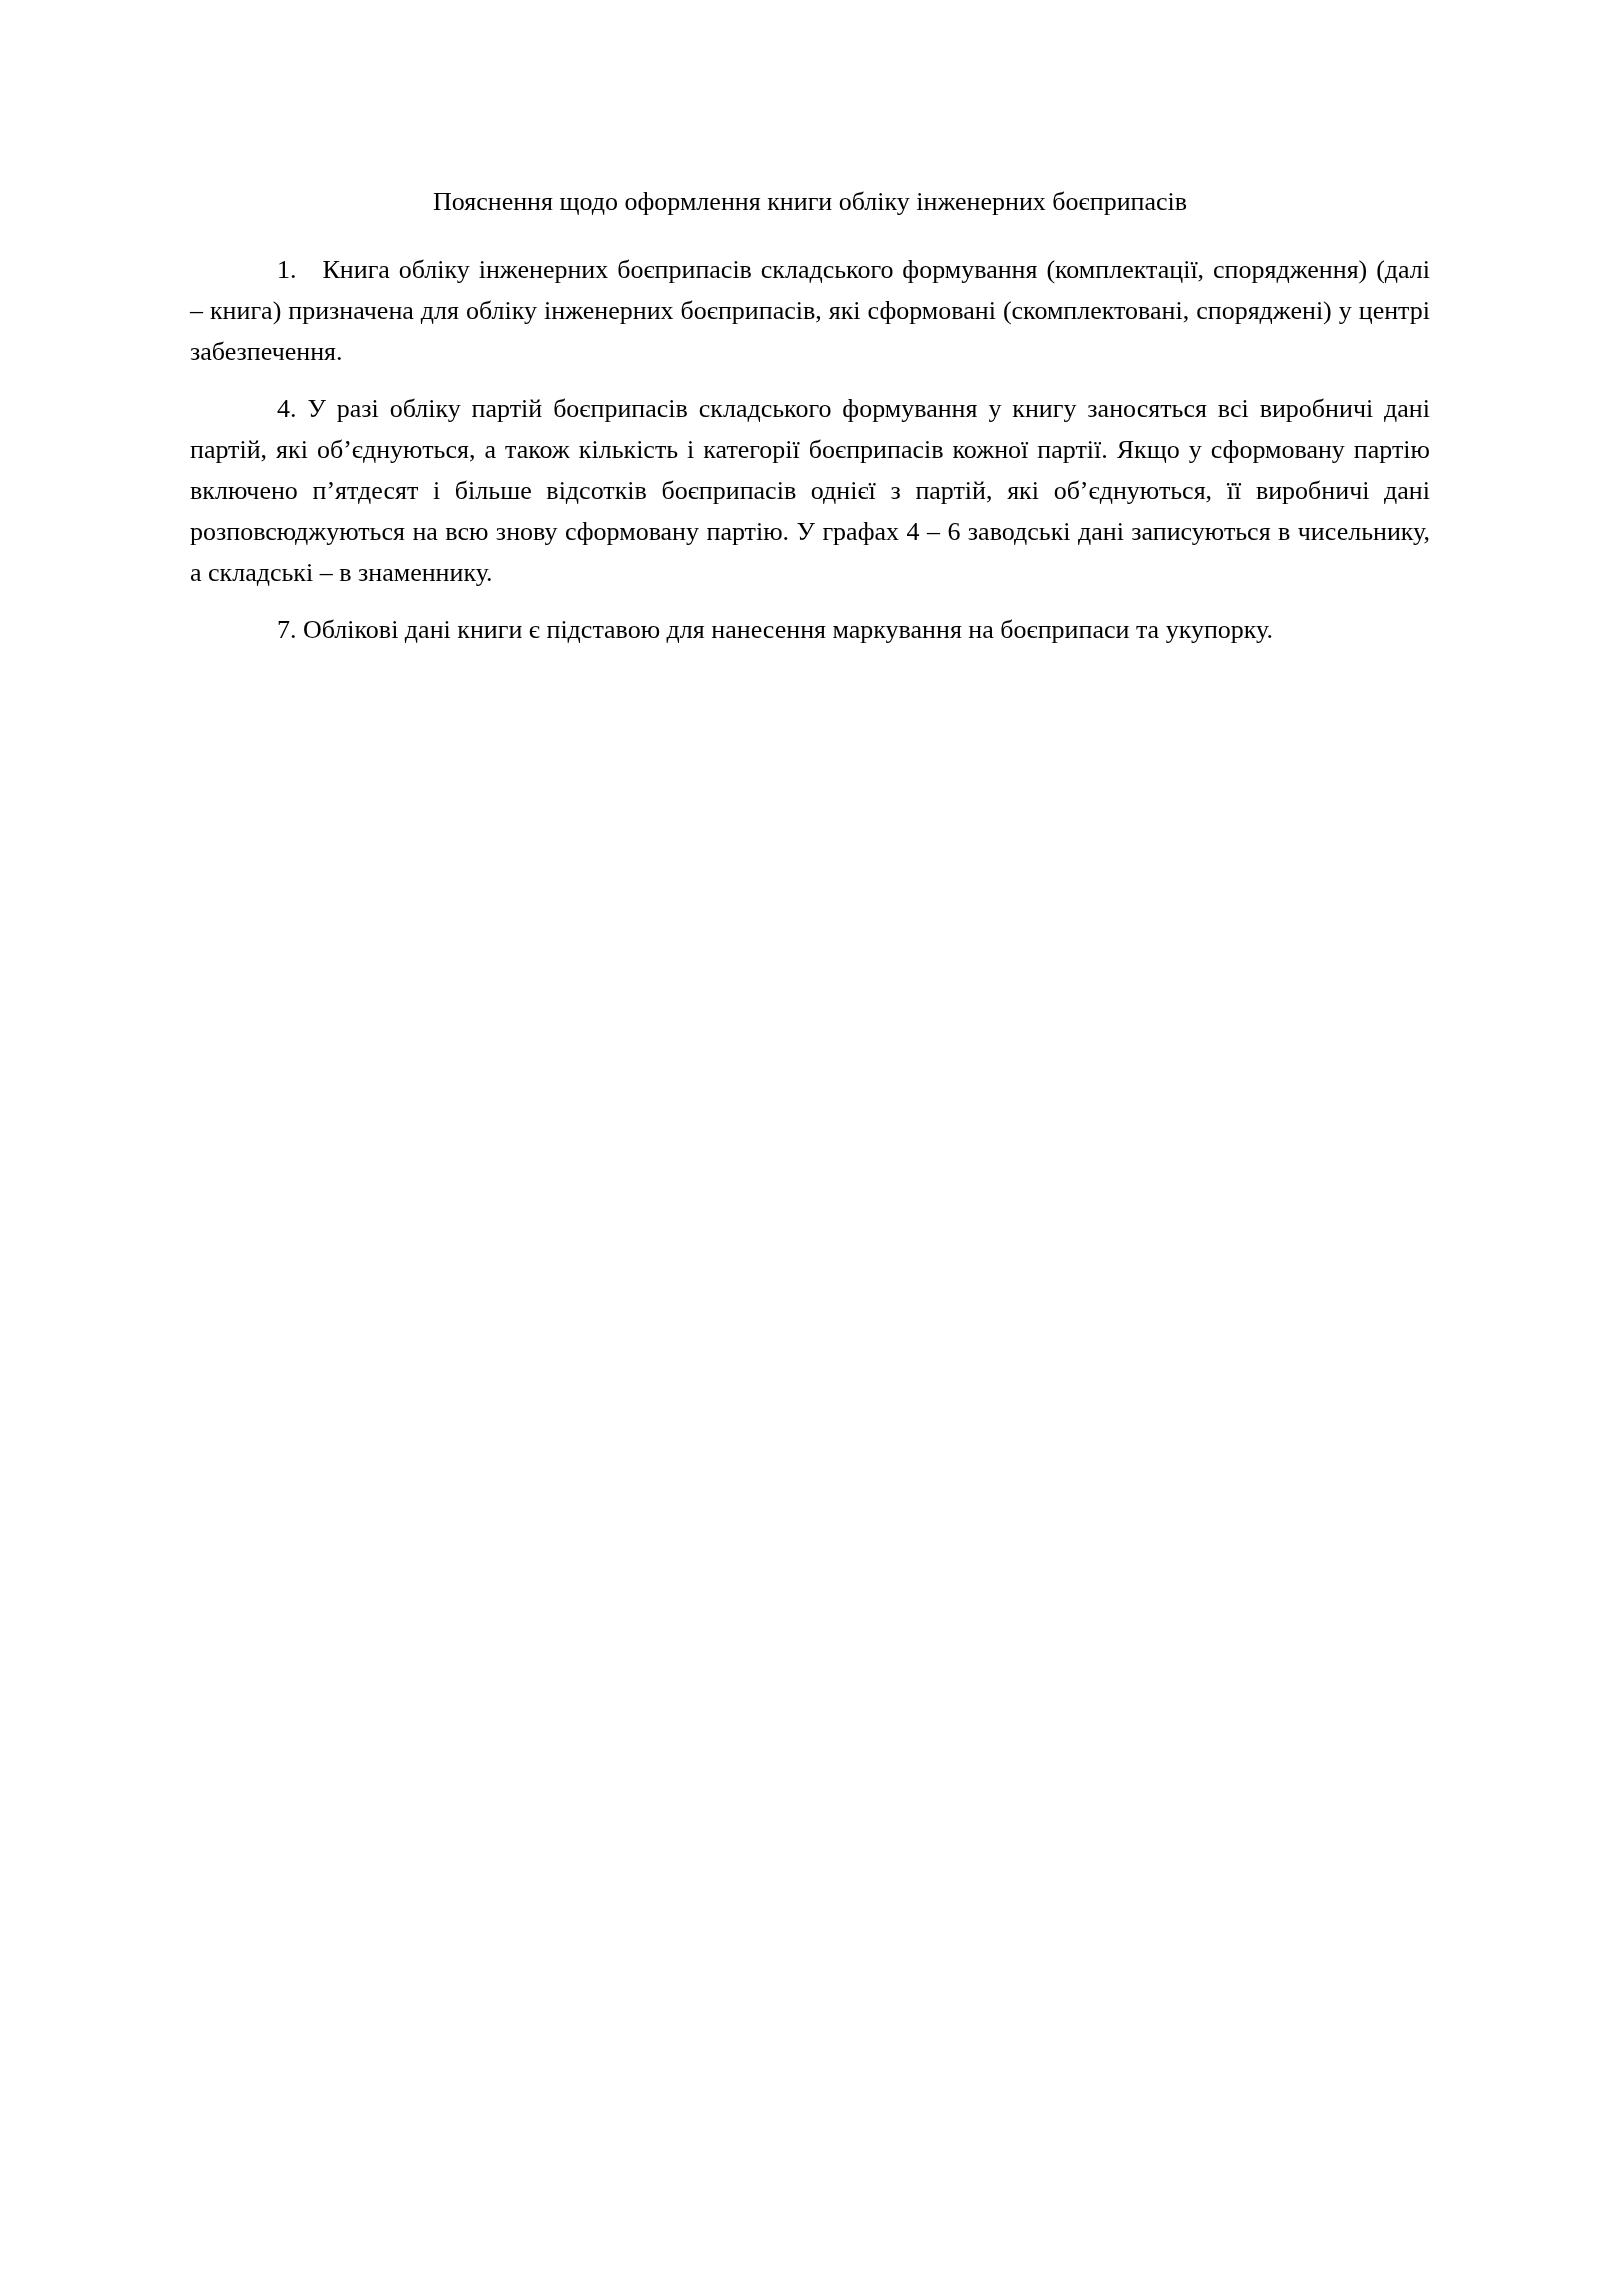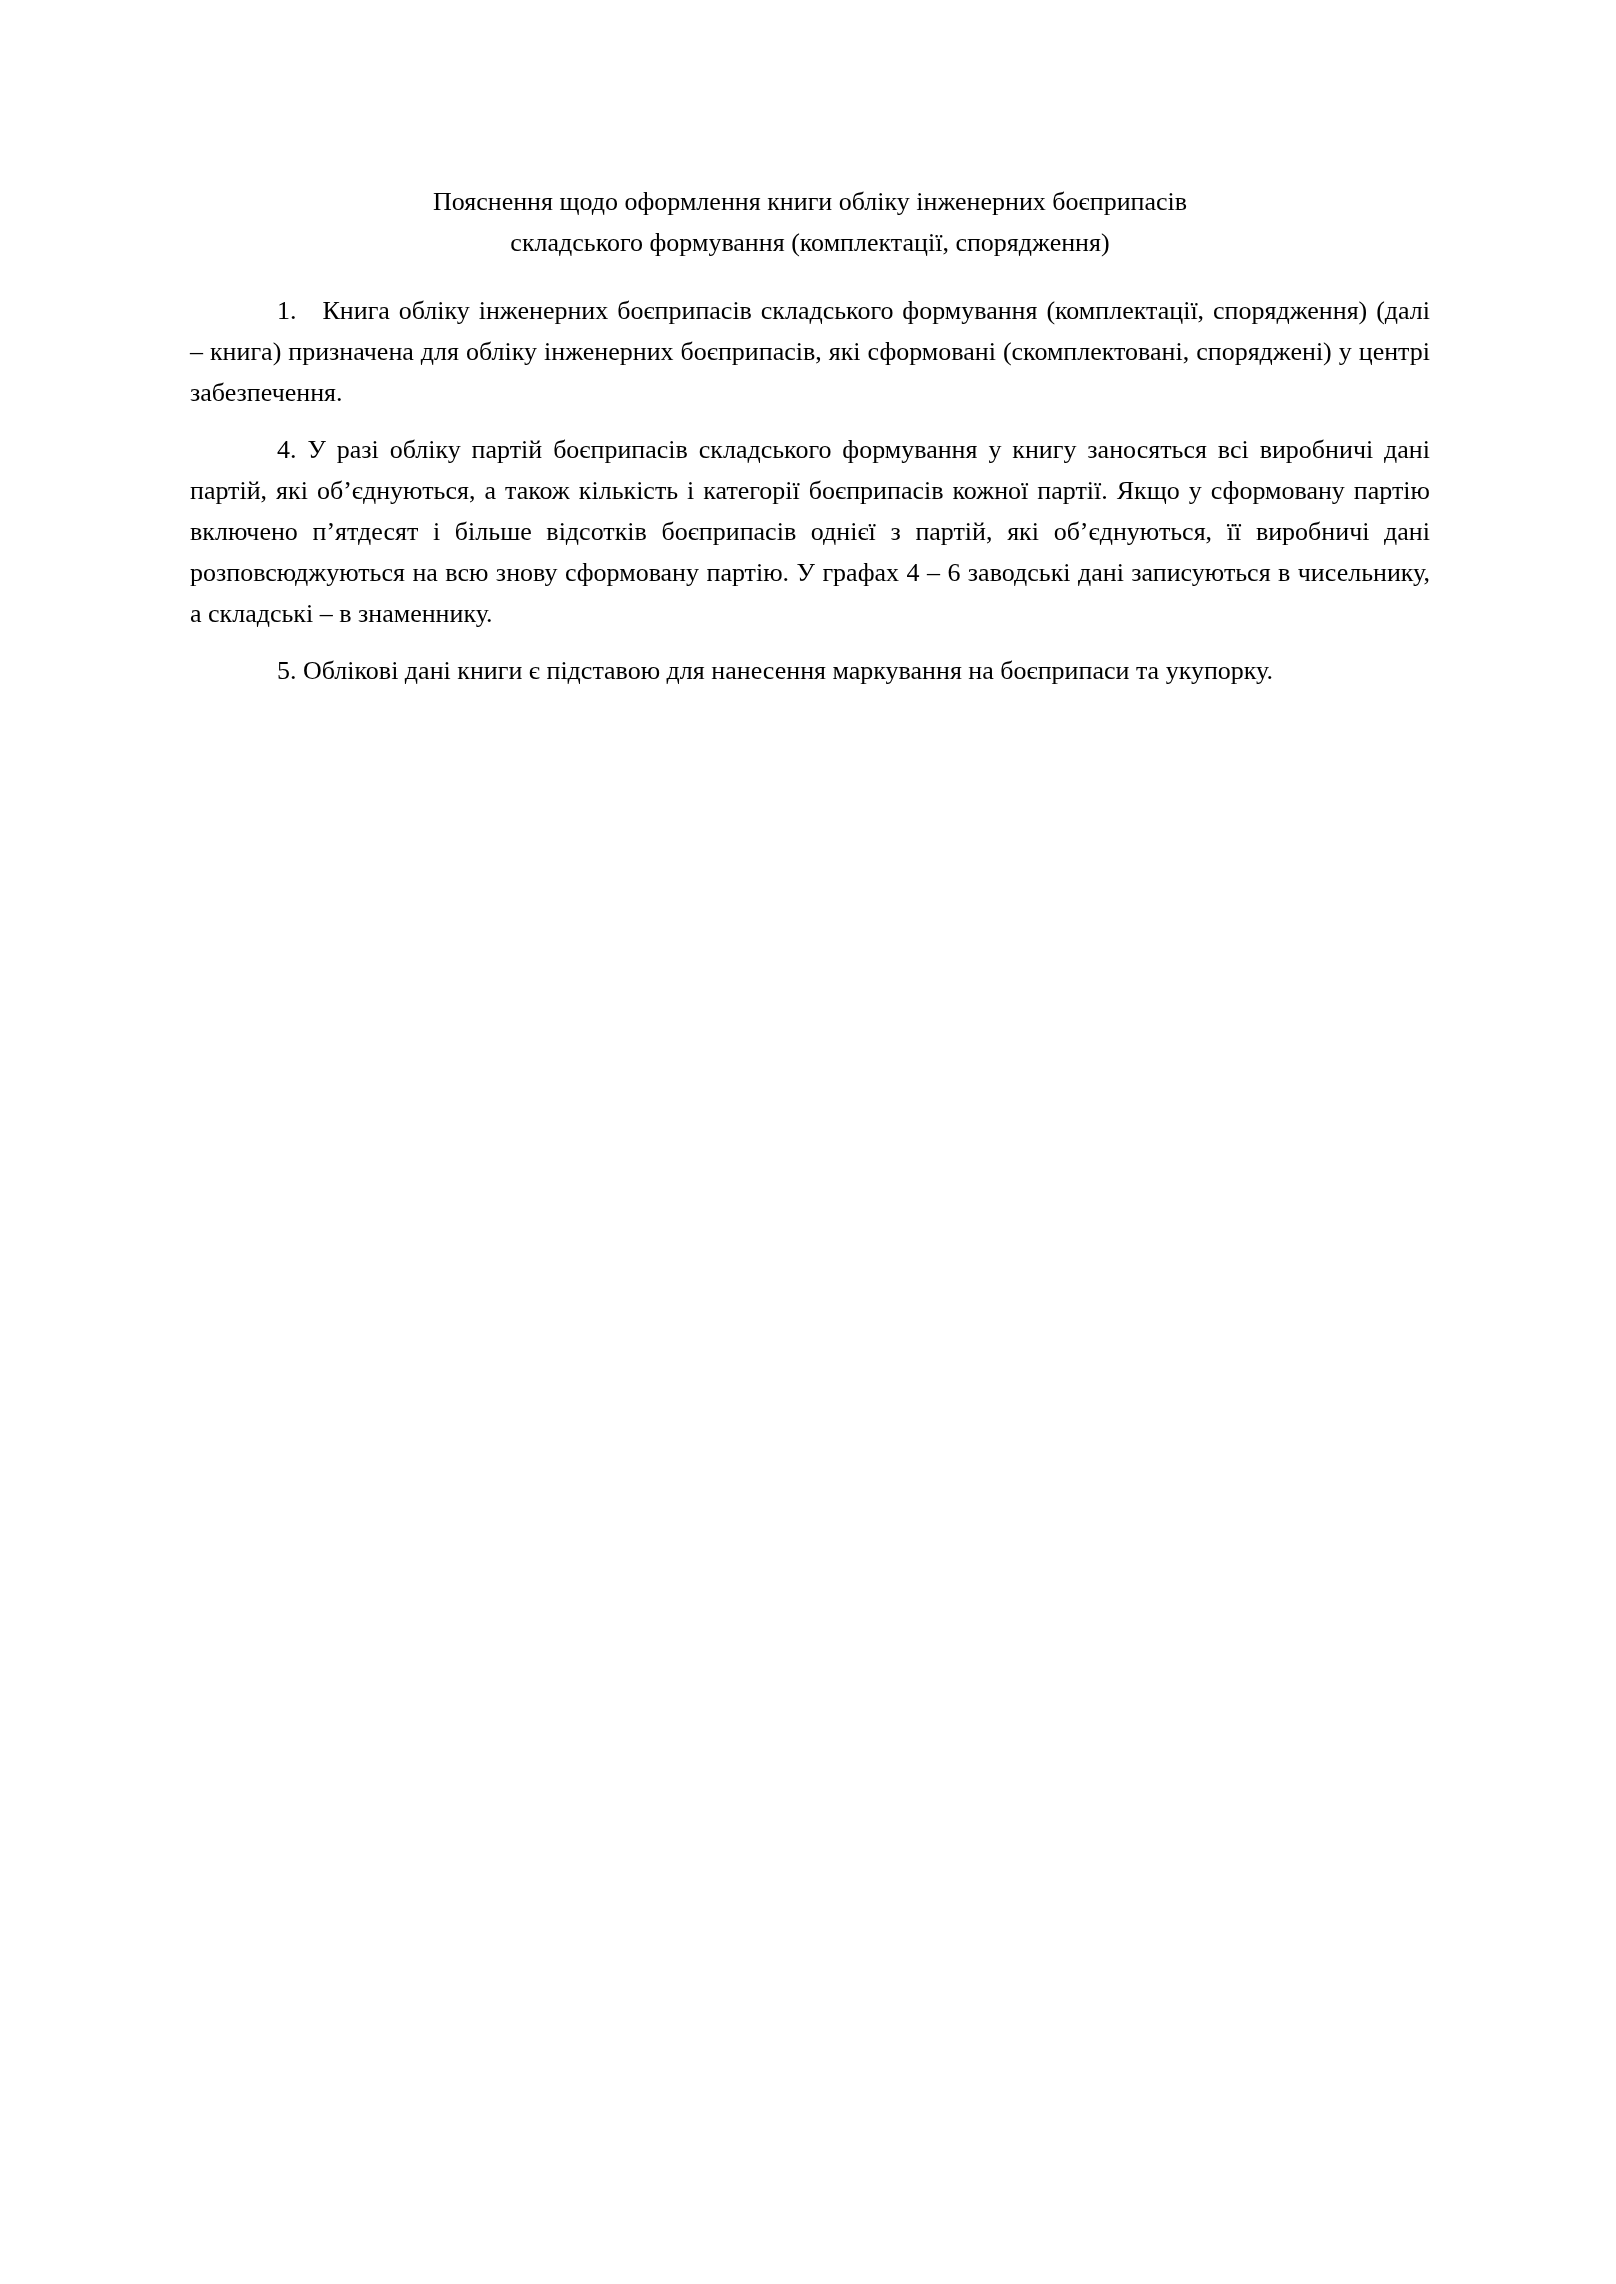--- a/index.html
+++ b/index.html
@@ -62,29 +62,28 @@
 </style>
 </head>
 <body>
 
 <div class="page">
 
   <div class="content">
 
     <div class="doc-title">
       <span class="title-line">Пояснення щодо оформлення книги обліку інженерних боєприпасів</span>
-      <span class="title-line">складського формування (комплектації, спорядження)</span>
     </div>
 
     <span class="title-gap"></span>
 
     <p class="para">1. Книга обліку інженерних боєприпасів складського формування (комплектації, спорядження) (далі – книга) призначена для обліку інженерних боєприпасів, які сформовані (скомплектовані, споряджені) у центрі забезпечення.</p>
 
 
 
     <p class="para">4. У разі обліку партій боєприпасів складського формування у книгу заносяться всі виробничі дані партій, які об’єднуються, а також кількість і категорії боєприпасів кожної партії. Якщо у сформовану партію включено п’ятдесят і більше відсотків боєприпасів однієї з партій, які об’єднуються, її виробничі дані розповсюджуються на всю знову сформовану партію. У графах 4 – 6 заводські дані записуються в чисельнику, а складські – в знаменнику.</p>
 
-    <p class="para">5. Облікові дані книги є підставою для нанесення маркування на боєприпаси та укупорку.</p>
+    <p class="para">7. Облікові дані книги є підставою для нанесення маркування на боєприпаси та укупорку.</p>
 
   </div>
 
 </div>
 
 
 </body></html>

